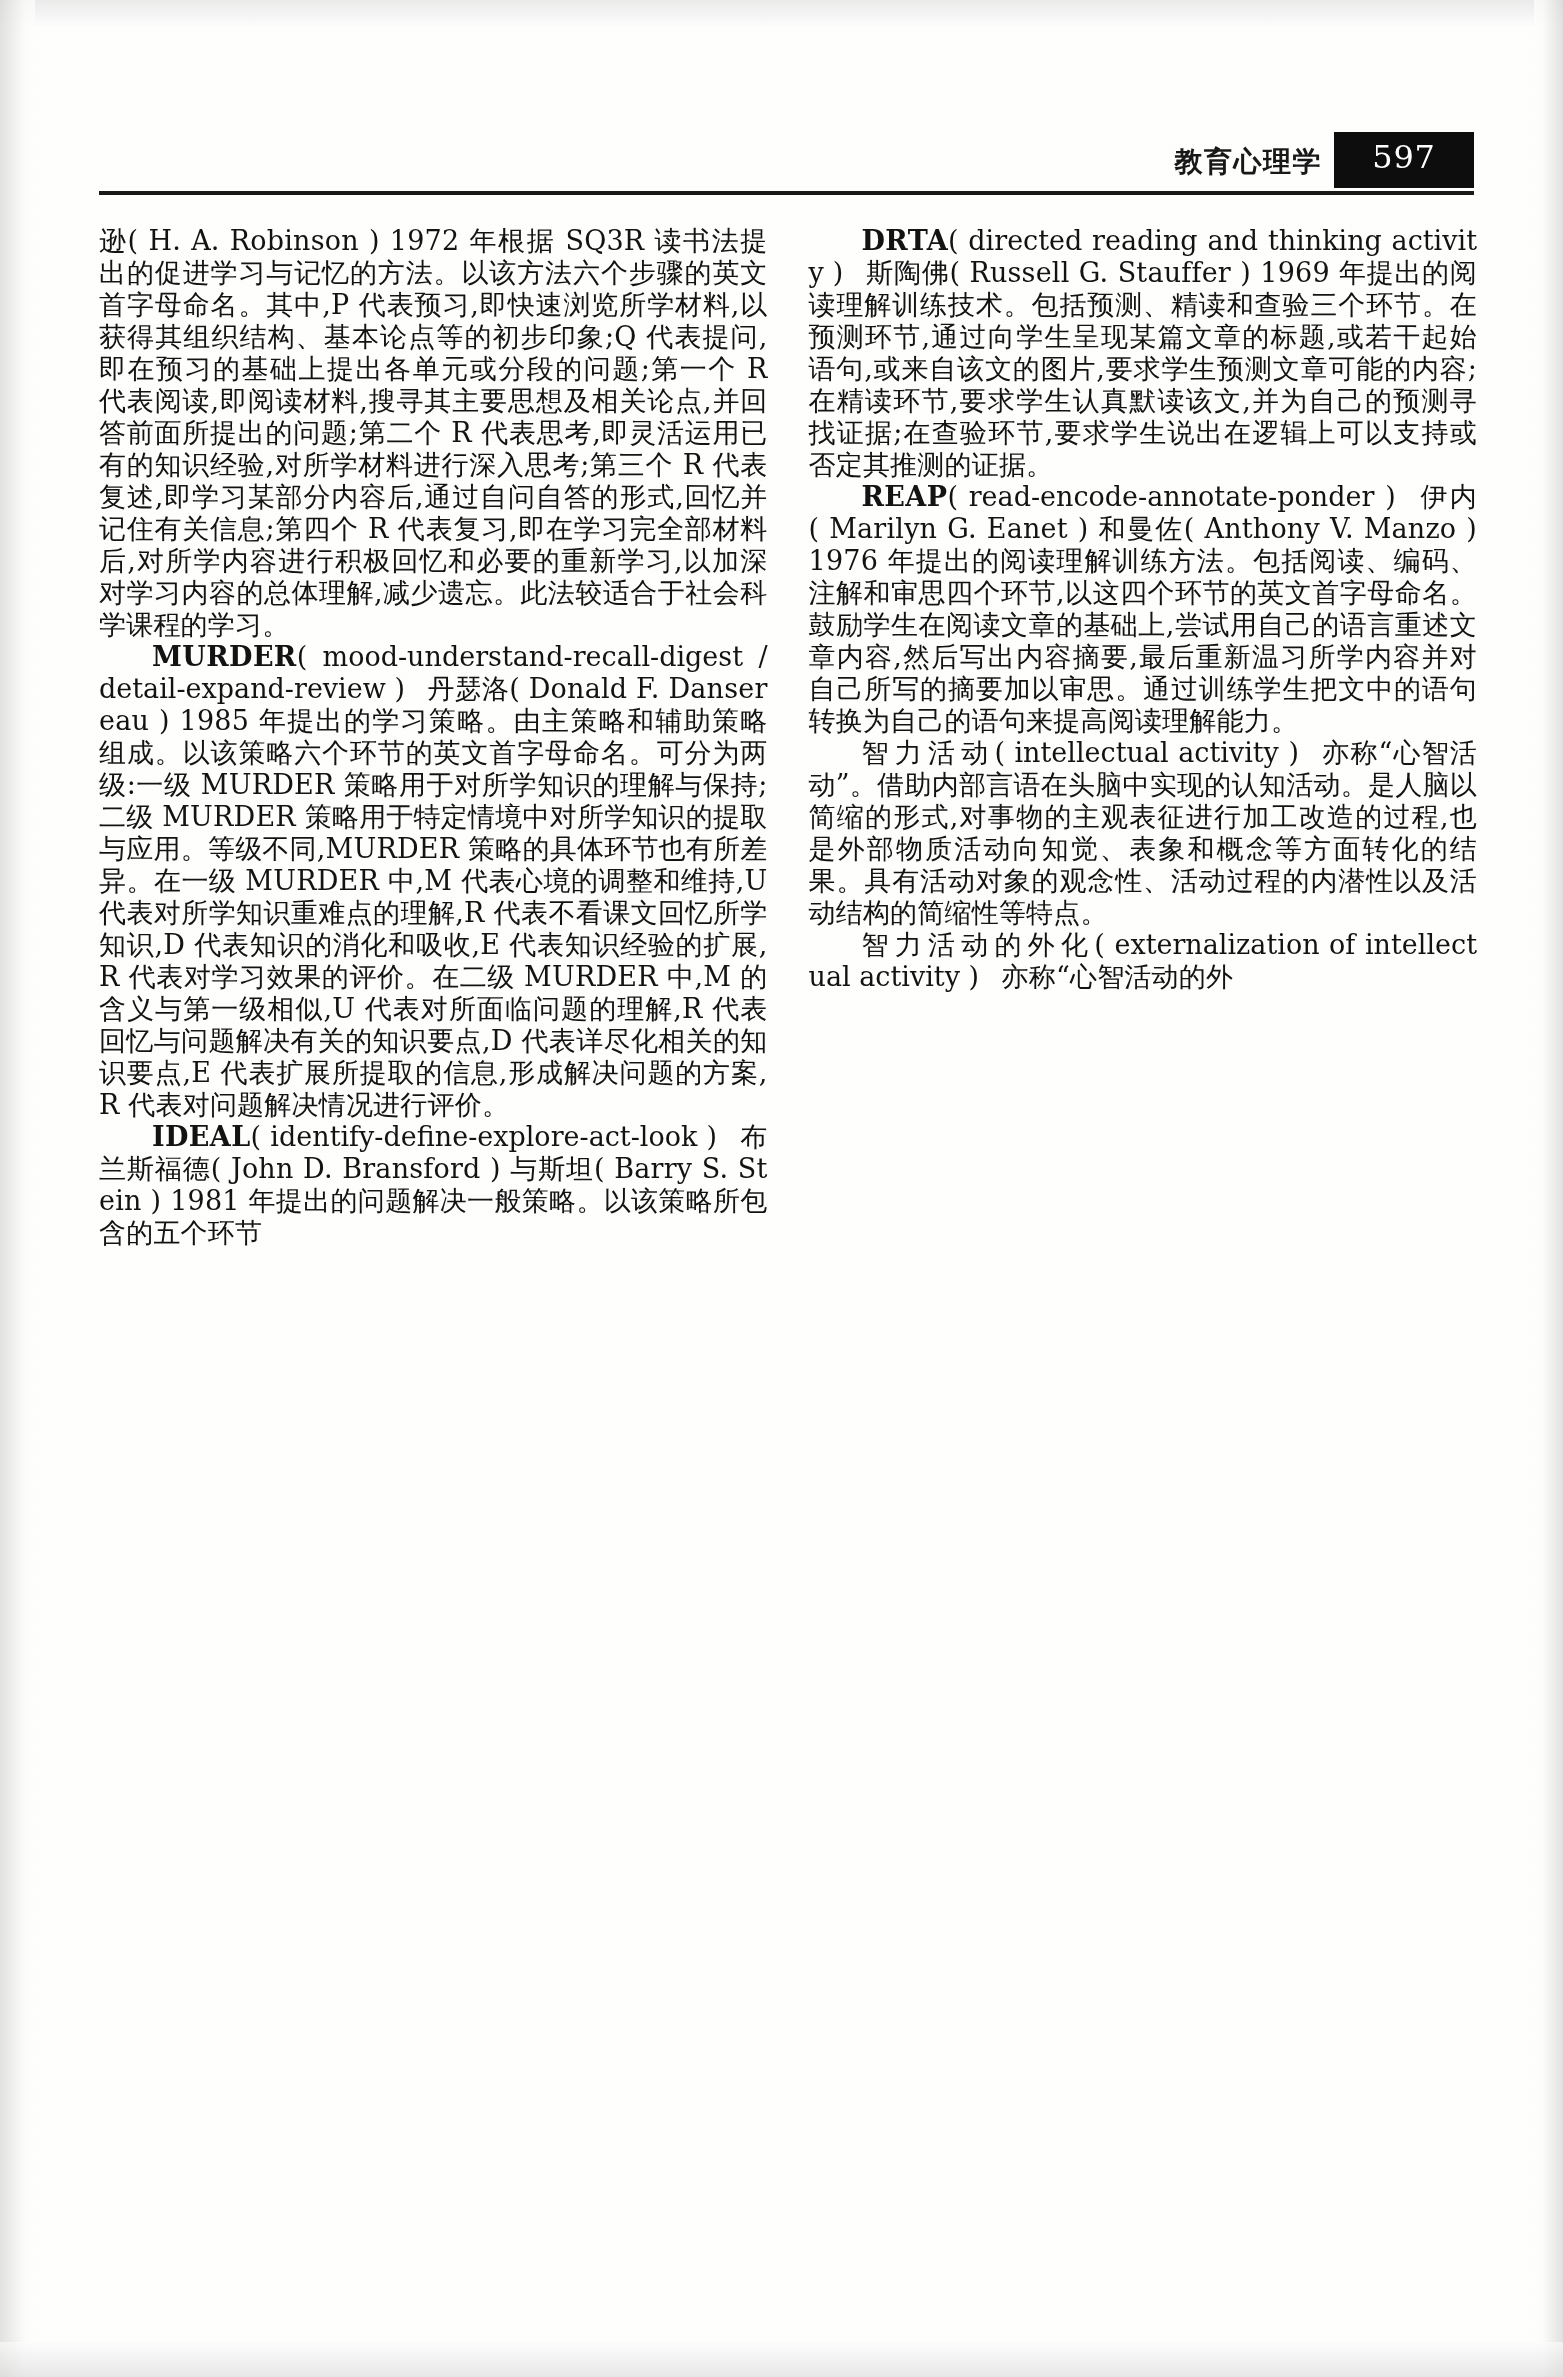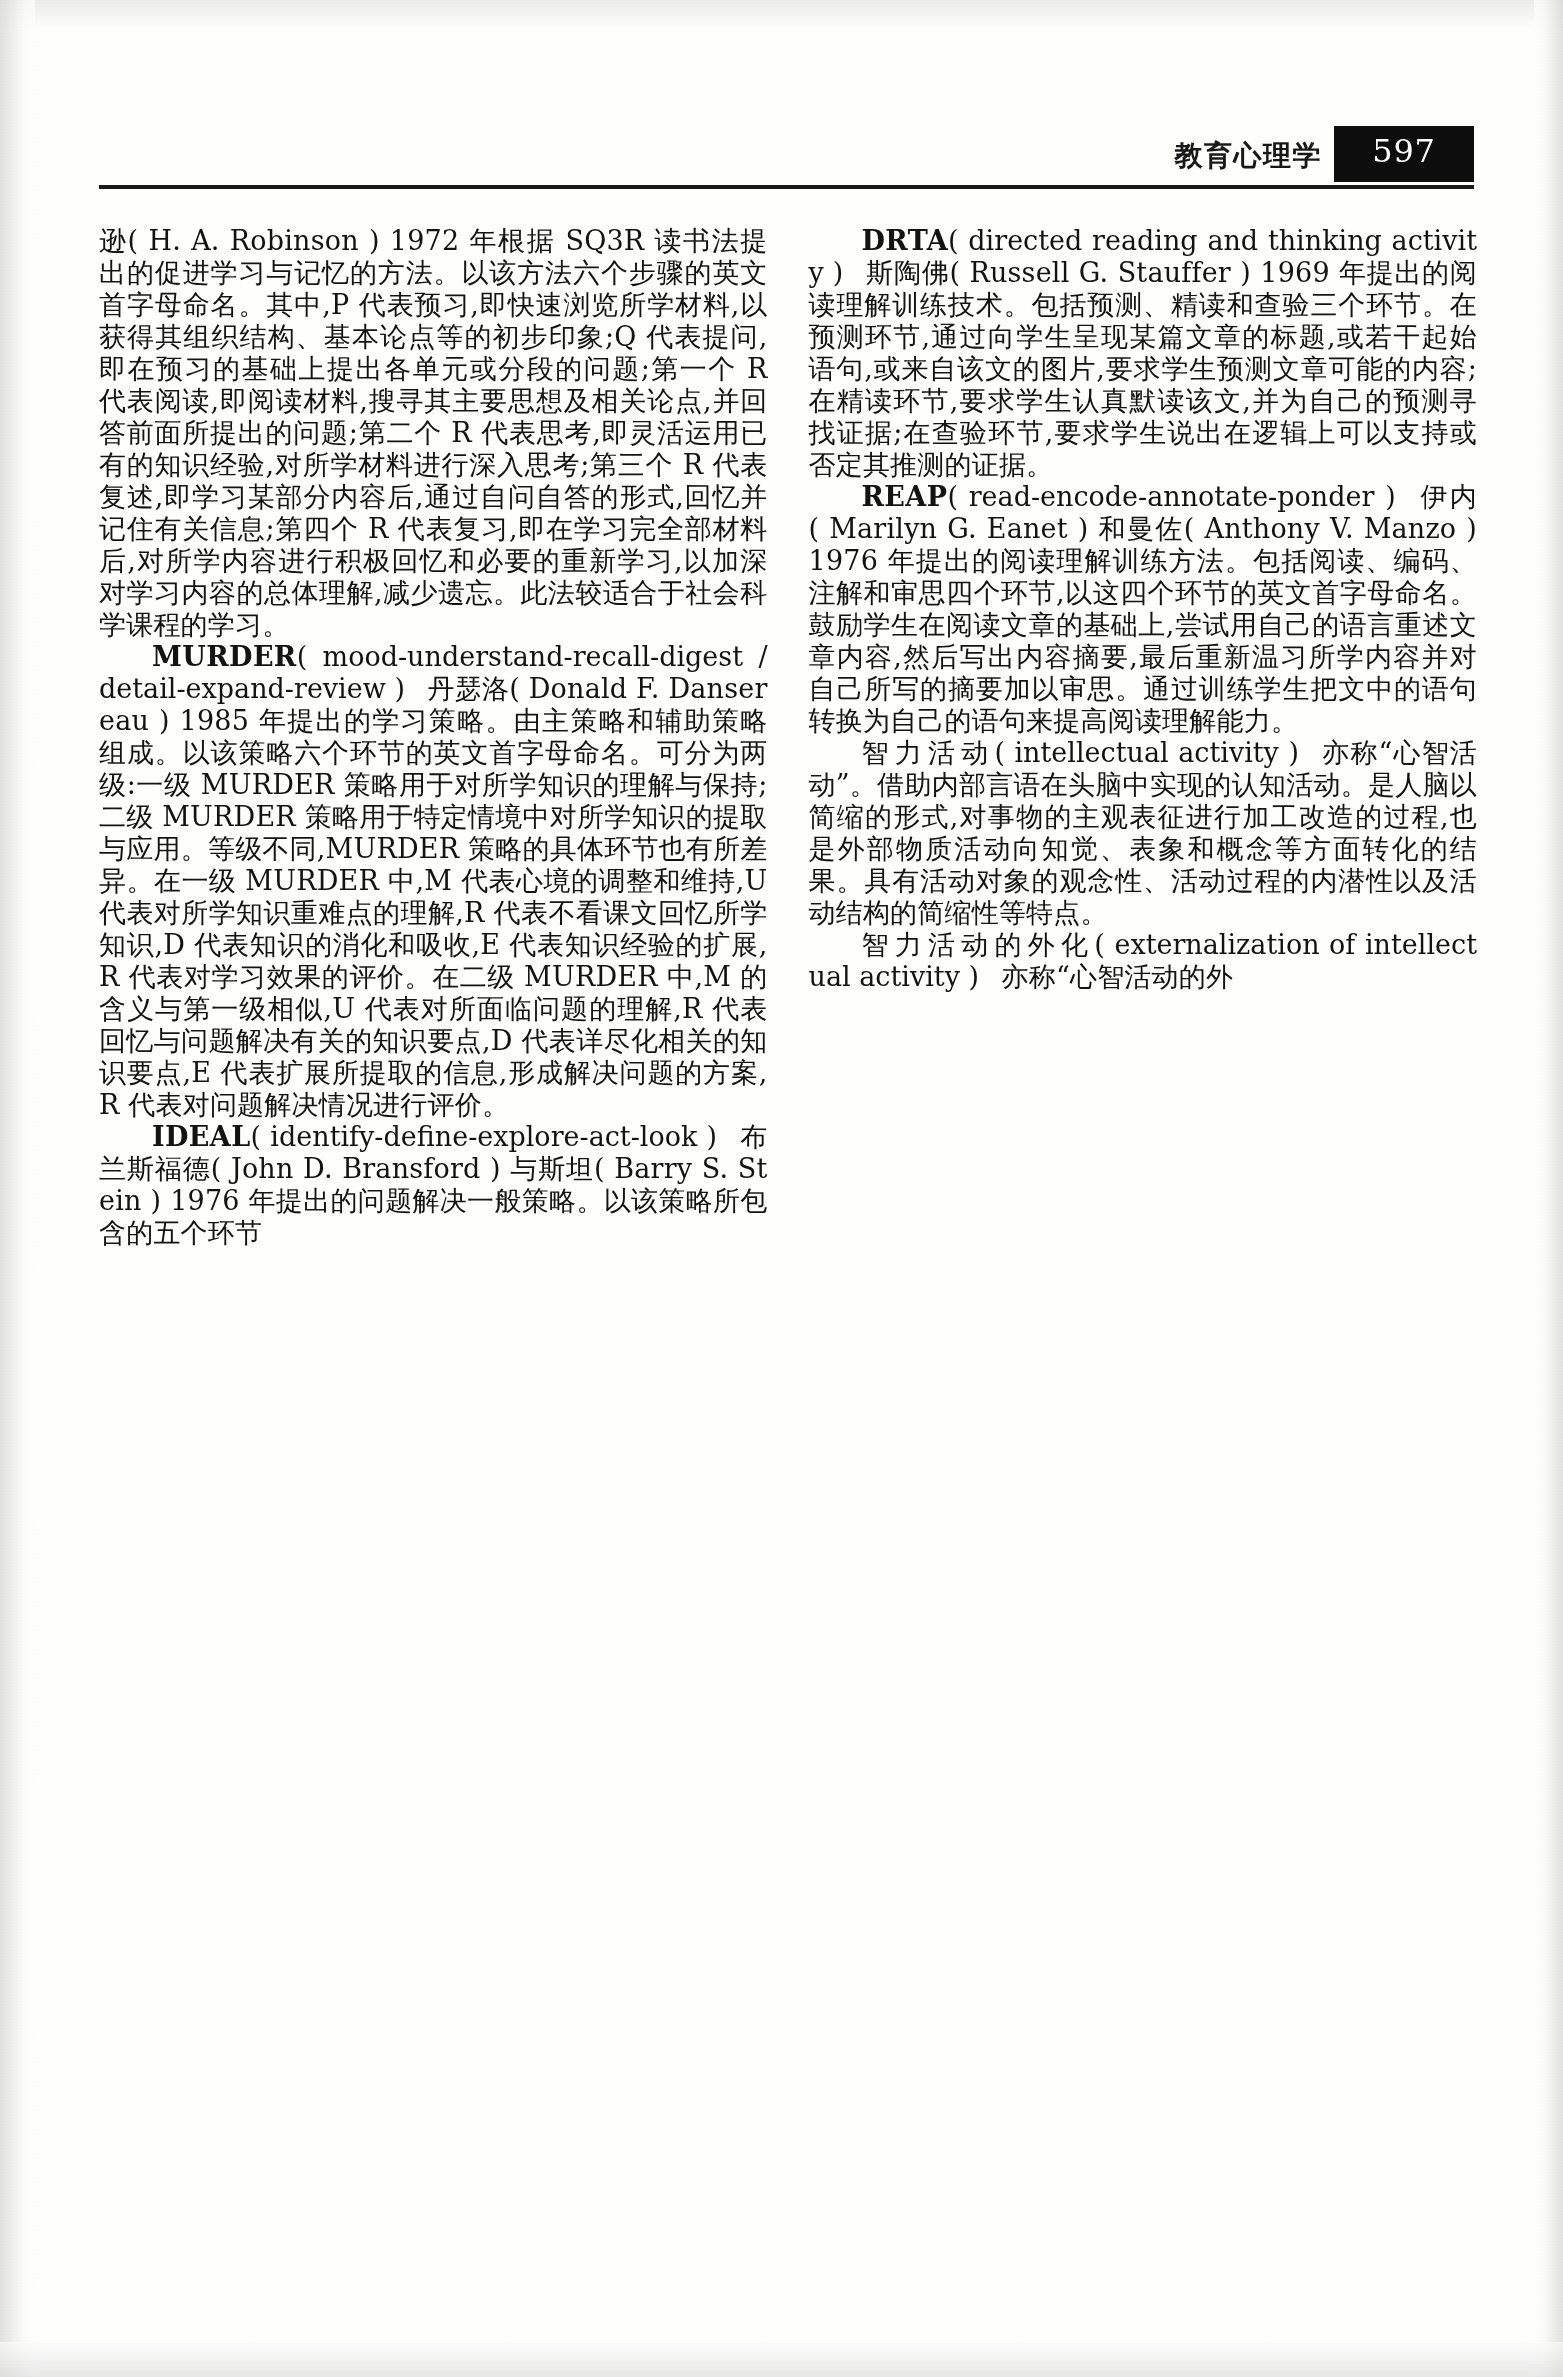--- a/index.html
+++ b/index.html
@@ -46,21 +46,21 @@
     left: 0; right: 0; bottom: 0; height: 35px;
     background: linear-gradient(to top, #dcdcdc, #fdfdfd);
     opacity: .65;
   }
 
   
   .header {
     position: absolute;
     left: 99px;
     right: 90px;
-    top: 120px;
+    top: 126px;
     height: 69px;
   }
   .header-inner {
     position: absolute;
     right: 0;
     bottom: 7.5px;
     display: flex;
     align-items: stretch;
     height: 56px;
   }
@@ -171,21 +171,21 @@
       <div class="header-title">教育心理学</div>
       <div class="page-number-box">597</div>
     </div>
     <div class="header-rule"></div>
   </div>
 
   <div class="columns">
     <div class="col" id="col-left">
         <p class="para cont"><span>逊( H. A. Robinson ) 1972 年根据 SQ3R 读书法提出的促进学习与记忆的方法。以该方法六个步骤的英文首字母命名。其中,P 代表预习,即快速浏览所学材料,以获得其组织结构、基本论点等的初步印象;Q 代表提问,即在预习的基础上提出各单元或分段的问题;第一个 R 代表阅读,即阅读材料,搜寻其主要思想及相关论点,并回答前面所提出的问题;第二个 R 代表思考,即灵活运用已有的知识经验,对所学材料进行深入思考;第三个 R 代表复述,即学习某部分内容后,通过自问自答的形式,回忆并记住有关信息;第四个 R 代表复习,即在学习完全部材料后,对所学内容进行积极回忆和必要的重新学习,以加深对学习内容的总体理解,减少遗忘。此法较适合于社会科学课程的学习。</span></p>
         <p class="para indent"><span class="term">MURDER</span><span class="latin">( mood-understand-recall-digest / detail-expand-review )</span><span class="gap"></span><span>丹瑟洛( Donald F. Dansereau ) 1985 年提出的学习策略。由主策略和辅助策略组成。以该策略六个环节的英文首字母命名。可分为两级:一级 MURDER 策略用于对所学知识的理解与保持;二级 MURDER 策略用于特定情境中对所学知识的提取与应用。等级不同,MURDER 策略的具体环节也有所差异。在一级 MURDER 中,M 代表心境的调整和维持,U 代表对所学知识重难点的理解,R 代表不看课文回忆所学知识,D 代表知识的消化和吸收,E 代表知识经验的扩展,R 代表对学习效果的评价。在二级 MURDER 中,M 的含义与第一级相似,U 代表对所面临问题的理解,R 代表回忆与问题解决有关的知识要点,D 代表详尽化相关的知识要点,E 代表扩展所提取的信息,形成解决问题的方案,R 代表对问题解决情况进行评价。</span></p>
-        <p class="para indent"><span class="term">IDEAL</span><span class="latin">( identify-define-explore-act-look )</span><span class="gap"></span><span>布兰斯福德( John D. Bransford ) 与斯坦( Barry S. Stein ) 1976 年提出的问题解决一般策略。以该策略所包含的五个环节</span></p>
+        <p class="para indent"><span class="term">IDEAL</span><span class="latin">( identify-define-explore-act-look )</span><span class="gap"></span><span>布兰斯福德( John D. Bransford ) 与斯坦( Barry S. Stein ) 1981 年提出的问题解决一般策略。以该策略所包含的五个环节</span></p>
       </div>
     <div class="col" id="col-right">
         <p class="para indent"><span class="term">DRTA</span><span class="latin">( directed reading and thinking activity )</span><span class="gap"></span><span>斯陶佛( Russell G. Stauffer ) 1969 年提出的阅读理解训练技术。包括预测、精读和查验三个环节。在预测环节,通过向学生呈现某篇文章的标题,或若干起始语句,或来自该文的图片,要求学生预测文章可能的内容;在精读环节,要求学生认真默读该文,并为自己的预测寻找证据;在查验环节,要求学生说出在逻辑上可以支持或否定其推测的证据。</span></p>
         <p class="para indent"><span class="term">REAP</span><span class="latin">( read-encode-annotate-ponder )</span><span class="gap"></span><span>伊内( Marilyn G. Eanet ) 和曼佐( Anthony V. Manzo ) 1976 年提出的阅读理解训练方法。包括阅读、编码、注解和审思四个环节,以这四个环节的英文首字母命名。鼓励学生在阅读文章的基础上,尝试用自己的语言重述文章内容,然后写出内容摘要,最后重新温习所学内容并对自己所写的摘要加以审思。通过训练学生把文中的语句转换为自己的语句来提高阅读理解能力。</span></p>
         <p class="para indent"><span class="term-spaced">智力活动</span><span class="latin">( intellectual activity )</span><span class="gap"></span><span>亦称“心智活动”。借助内部言语在头脑中实现的认知活动。是人脑以简缩的形式,对事物的主观表征进行加工改造的过程,也是外部物质活动向知觉、表象和概念等方面转化的结果。具有活动对象的观念性、活动过程的内潜性以及活动结构的简缩性等特点。</span></p>
         <p class="para indent"><span class="term-spaced">智力活动的外化</span><span class="latin">( externalization of intellectual activity )</span><span class="gap"></span><span>亦称“心智活动的外</span></p>
       </div>
   </div>
 
   <div class="noise"></div>

